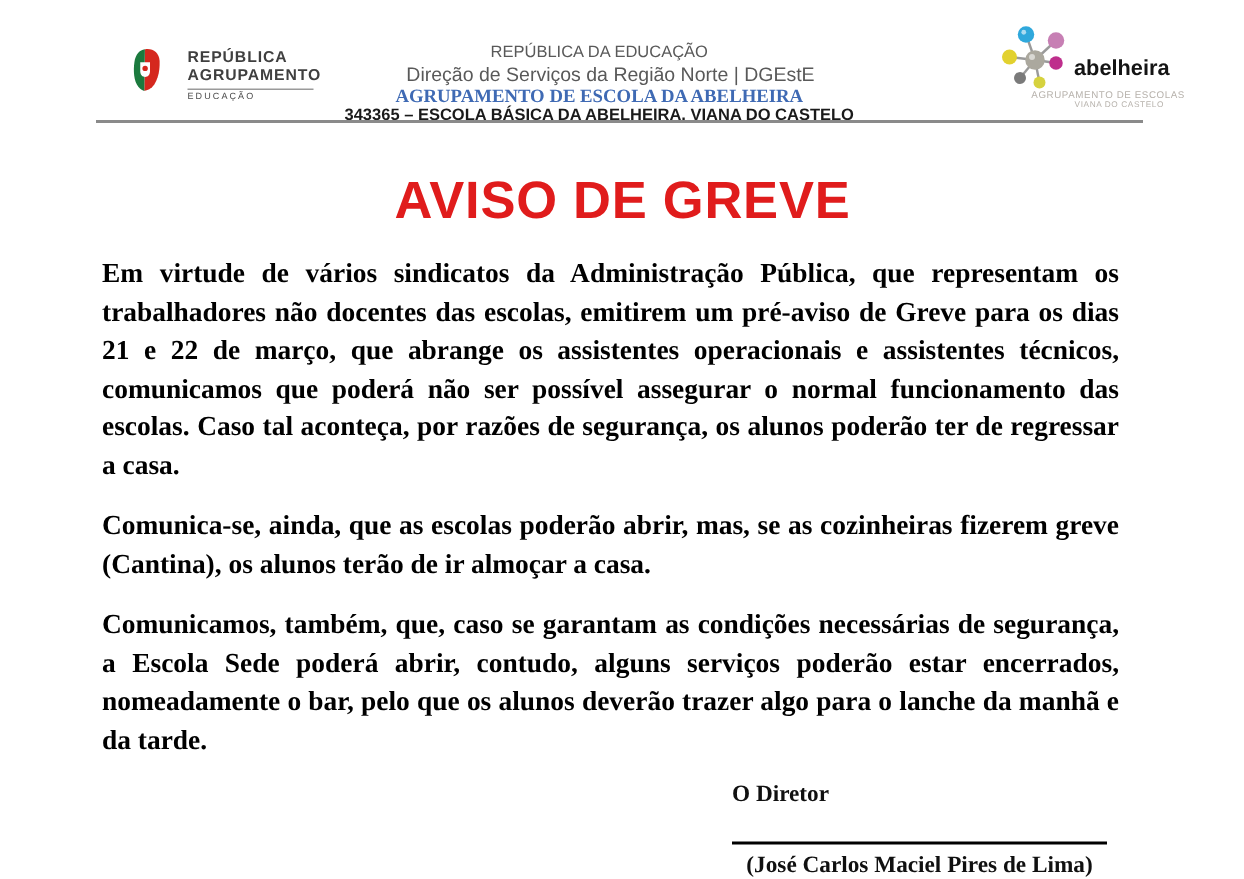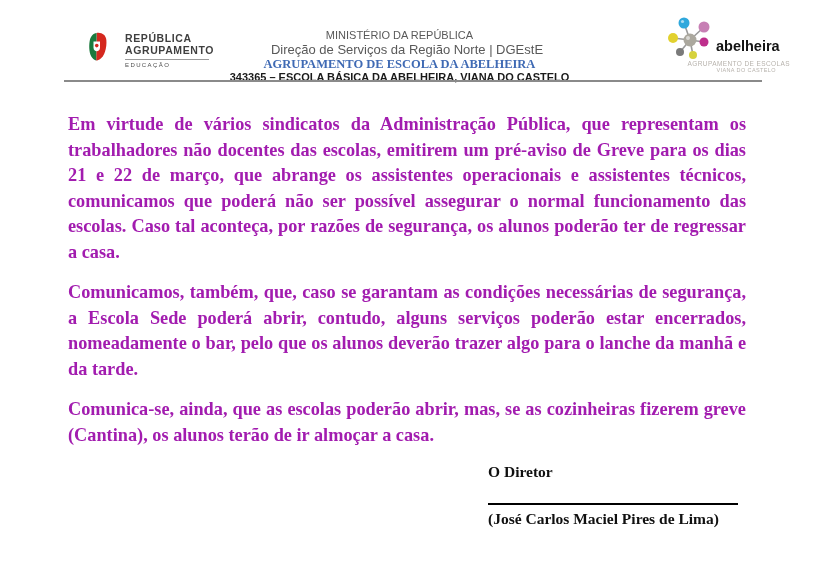--- a/index.html
+++ b/index.html
@@ -55,28 +55,28 @@
     color: #e01c1c;
     letter-spacing: 0.5px;
   }
 
   .body-text { margin-top: 16px; }
   .para {
     font-size: 18.3px;
     font-weight: bold;
     line-height: 25.5px;
     text-align: justify;
-    color: #a21caf;
+    color: #000000;
     margin: 0 16px 15px 0;
   }
 
   .sig-block { margin-left: 420px; width: 250px; margin-top: 6px; }
   .sig-role { font-size: 15.5px; font-weight: bold; color: #101010; }
   .sig-line { height: 0; border-bottom: 2px solid #000; margin-top: 22px; }
-  .sig-name { margin-top: 5px; font-size: 15.5px; font-weight: bold; color: #101010; white-space: nowrap; }
+  .sig-name { margin-top: 5px; text-align: center; font-size: 15.5px; font-weight: bold; color: #101010; white-space: nowrap; }
 </style>
 </head>
 <body>
 
 <div class="page">
 
   <div class="header">
 
     <div class="gov-logo">
       <span class="gov-flag">
@@ -89,21 +89,21 @@
       </span>
       <span class="gov-text">
         <div class="gov-name">REPÚBLICA</div>
         <div class="gov-name">AGRUPAMENTO</div>
         <div class="gov-divider"></div>
         <div class="gov-dept">EDUCAÇÃO</div>
       </span>
     </div>
 
     <div class="center-block">
-      <div class="ministry">MINISTÉRIO DA REPÚBLICA</div>
+      <div class="ministry">REPÚBLICA DA EDUCAÇÃO</div>
       <div class="direction">Direção de Serviços da Região Norte | DGEstE</div>
       <div class="agrupamento" style="color: rgb(63, 106, 180);">AGRUPAMENTO DE ESCOLA DA ABELHEIRA</div>
       <div class="school">343365 – ESCOLA BÁSICA DA ABELHEIRA, VIANA DO CASTELO</div>
     </div>
 
     <div class="abelheira-logo">
       <div class="molecule-wrap">
         <span class="molecule">
           <svg width="52" height="46" viewBox="0 0 52 46" aria-hidden="true">
             <g stroke="#9a9a9a" stroke-width="1.6">
@@ -128,25 +128,26 @@
         <span class="brand">abelheira</span>
       </div>
       <div class="brand-sub brand-sub1">AGRUPAMENTO DE ESCOLAS</div>
       <div class="brand-sub brand-sub2">VIANA DO CASTELO</div>
     </div>
 
     <div class="header-rule" style="background: rgb(138, 138, 138);"></div>
   </div>
 
   <div class="content">
+    <div class="title" style="color: rgb(224, 28, 28);">AVISO DE GREVE</div>
 
     <div class="body-text">
       <p class="para">Em virtude de vários sindicatos da Administração Pública, que representam os trabalhadores não docentes das escolas, emitirem um pré-aviso de Greve para os dias 21 e 22 de março, que abrange os assistentes operacionais e assistentes técnicos, comunicamos que poderá não ser possível assegurar o normal funcionamento das escolas. Caso tal aconteça, por razões de segurança, os alunos poderão ter de regressar a casa.</p>
+      <p class="para">Comunica-se, ainda, que as escolas poderão abrir, mas, se as cozinheiras fizerem greve (Cantina), os alunos terão de ir almoçar a casa.</p>
       <p class="para">Comunicamos, também, que, caso se garantam as condições necessárias de segurança, a Escola Sede poderá abrir, contudo, alguns serviços poderão estar encerrados, nomeadamente o bar, pelo que os alunos deverão trazer algo para o lanche da manhã e da tarde.</p>
-      <p class="para">Comunica-se, ainda, que as escolas poderão abrir, mas, se as cozinheiras fizerem greve (Cantina), os alunos terão de ir almoçar a casa.</p>
     </div>
 
     <div class="sig-block">
       <div class="sig-role">O Diretor</div>
       <div class="sig-line"></div>
       <div class="sig-name">(José Carlos Maciel Pires de Lima)</div>
     </div>
   </div>
 
 </div>

